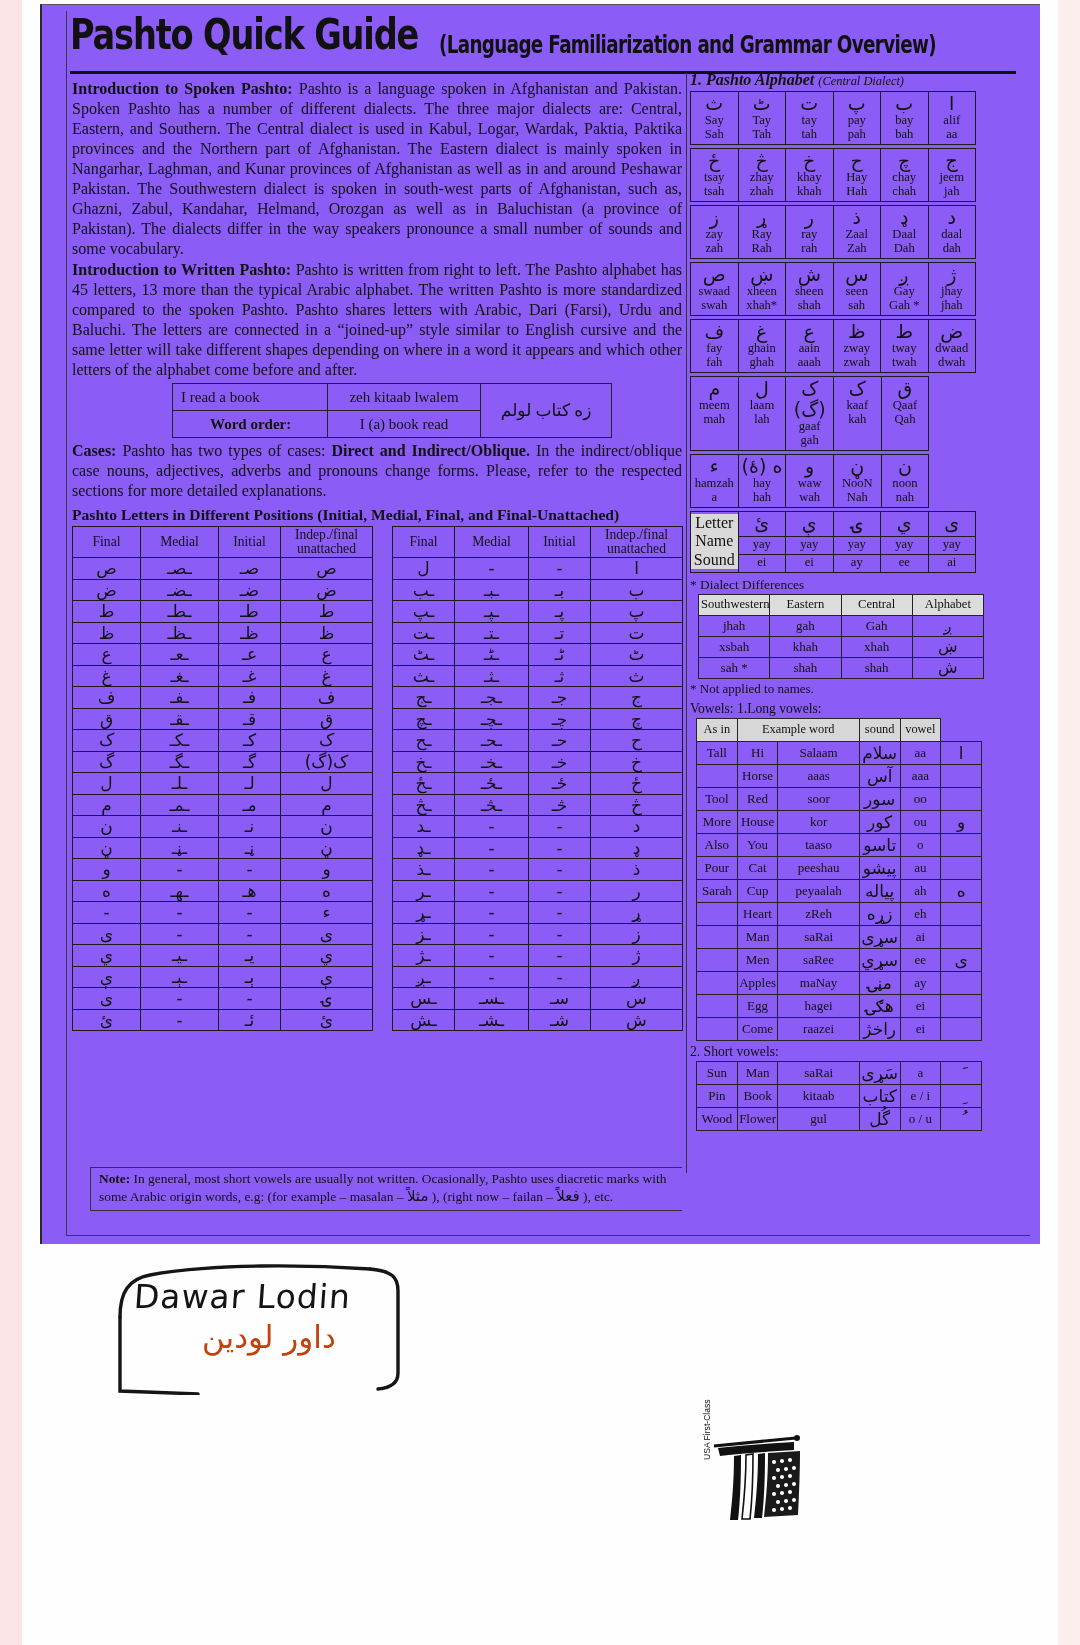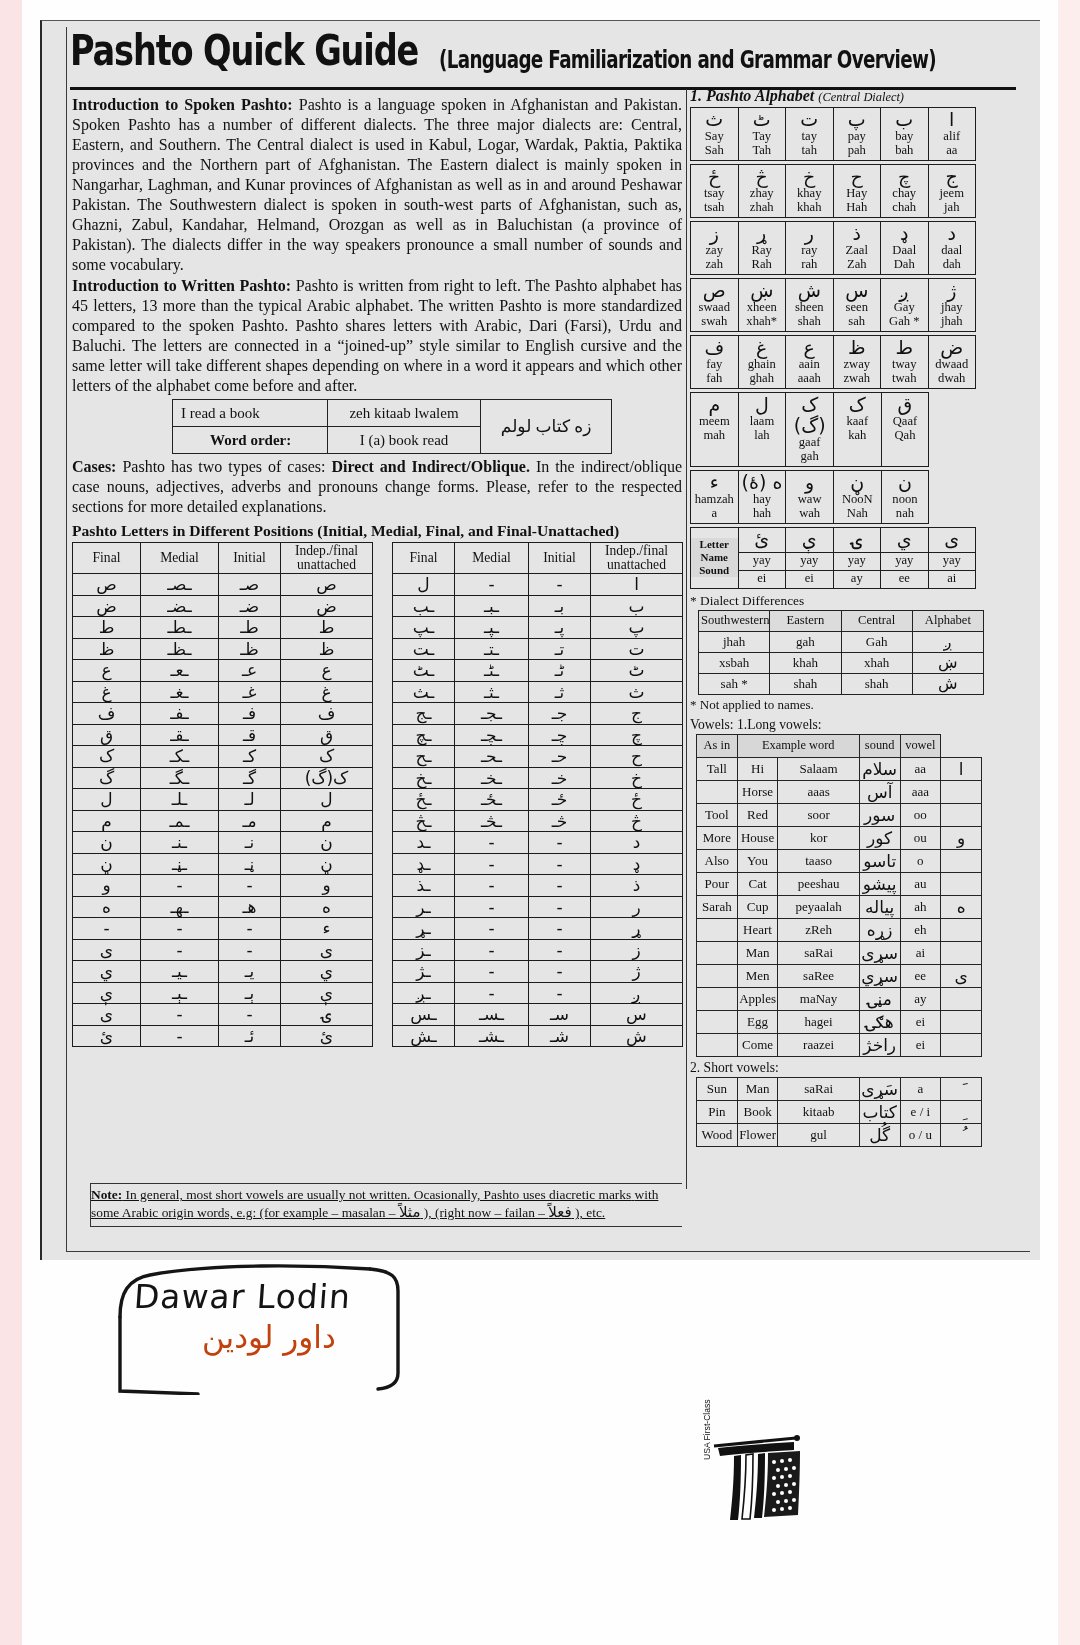--- a/index.html
+++ b/index.html
@@ -9,22 +9,22 @@
     font-family:"Liberation Serif",serif;
     color:#111;
     position:relative;
     overflow:hidden;
   }
   .page{
     position:absolute;left:22px;top:0;width:1036px;height:1645px;
     background:#fffefe;
   }
   .scan{
-    position:absolute;left:18px;top:20px;width:1000px;height:1240px;
-    background:#e5e5e5;
+    position:absolute;left:18px;top:4px;width:1000px;height:1240px;
+    background:#8b5cf6;
     border-left:2px solid #2a2a2a;
     border-top:1px solid #555;
     box-sizing:border-box;
   }
   .innerframe{
     position:absolute;left:24px;top:6px;right:10px;bottom:8px;
     border:1px solid #3a3a3a;border-right:none;border-top:none;
     box-sizing:border-box;
   }
   
@@ -76,38 +76,38 @@
   .posB col.c3{width:62px}.posB col.c4{width:92px}
   
   .secttitle{font-size:16px;font-style:italic;font-weight:bold;margin-bottom:2px;}
   .secttitle span.small{font-size:12.4px;font-style:italic;font-weight:normal;}
   .alpha{border-collapse:collapse;margin-bottom:3px;width:286px;table-layout:fixed;}
   .alpha td{border:1px solid #1d1d1d;text-align:center;vertical-align:top;
     padding:1px 0 2px 0;width:16.6%;}
   .alpha .g{font-size:19px;line-height:1.12;font-family:"DejaVu Sans",sans-serif;}
   .alpha .n{font-size:12.6px;line-height:1.1;}
   .yrow td{vertical-align:middle;}
-  .lns{font-size:11px;font-weight:bold;line-height:1.02;
+  .lns{font-size:16px;font-weight:normal;line-height:1.02;
     background:#d9d9d9;color:#111;padding:1px 0;}
   .dlabel{font-size:13.4px;margin:4px 0 1px 0;}
   .dt{border-collapse:collapse;width:286px;font-size:13px;table-layout:fixed;margin-left:8px;}
   .dt td{border:1px solid #222;text-align:center;height:20px;padding:0 2px;}
   .dt .hd{background:#dcdcdc;font-size:12.6px;}
   .dt .ar{font-size:16px;font-family:"DejaVu Sans",sans-serif;}
   .note-s{font-size:13px;margin:2px 0 4px 0;}
   .vlabel{font-size:13.6px;margin:3px 0 1px 0;}
   .vt{border-collapse:collapse;width:286px;font-size:13px;table-layout:fixed;margin-left:6px;}
   .vt td{border:1px solid #242424;text-align:center;height:22px;padding:0 1px;}
   .vt .hd{background:#d7d7d7;font-size:12.4px;}
   .vt .ar{font-size:17px;font-family:"DejaVu Sans",sans-serif;direction:rtl;}
   
   .bnote{
     position:absolute;left:48px;top:1162px;width:592px;
     border:1px solid #333;border-right:none;
-    font-size:13.4px;line-height:1.22;padding:3px 4px 4px 0;box-sizing:border-box;text-decoration:underline;
+    font-size:13.4px;line-height:1.22;padding:3px 4px 4px 8px;box-sizing:border-box;
   }
   .bnote .arx{font-family:"DejaVu Sans",sans-serif;font-size:15px;}
   
   .hw{position:absolute;left:80px;top:1255px;width:340px;height:140px;}
   .hw svg{display:block;}
   .hwtext{
     position:absolute;left:32px;top:22px;
     font-family:"DejaVu Sans",sans-serif;font-size:33px;color:#141414;
     transform:skewX(-4deg);letter-spacing:1px;
   }

